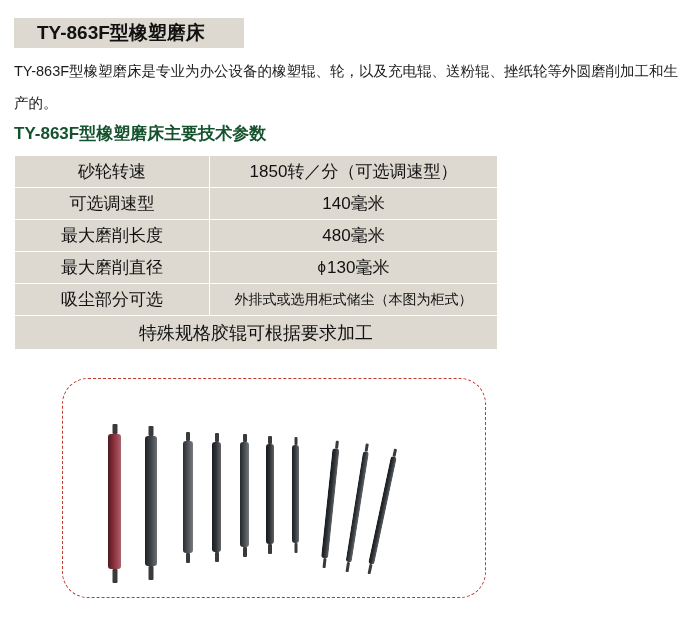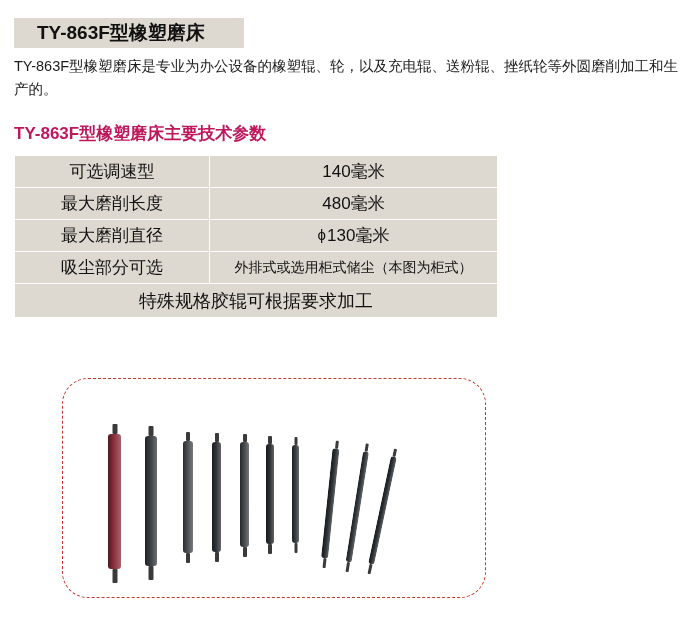--- a/index.html
+++ b/index.html
@@ -42,35 +42,35 @@
     white-space: nowrap;
   }
 
   
   .intro {
     position: absolute;
     left: 14px;
     top: 55px;
     width: 672px;
     font-size: 14.5px;
-    line-height: 23px;
+    line-height: 32px;
     color: #1c1c1c;
   }
   .intro p {
     margin: 0 0 1px 0;
   }
 
   
   .section-heading {
     position: absolute;
     left: 14px;
     top: 122px;
     font-size: 17px;
     font-weight: bold;
-    color: #be185d;
+    color: #14532d;
     white-space: nowrap;
     text-align: right;
   }
 
   
   .spec-table {
     position: absolute;
     left: 14px;
     top: 155px;
     width: 465px;
@@ -161,20 +161,24 @@
 
   <div class="intro">
     <p>TY-863F型橡塑磨床是专业为办公设备的橡塑辊、轮，以及充电辊、送粉辊、挫纸轮等外圆磨削加工和生产的。</p>
   </div>
 
   <div class="section-heading">TY-863F型橡塑磨床主要技术参数</div>
 
   <table class="spec-table">
     <tbody>
       <tr>
+        <td class="label">砂轮转速</td>
+        <td class="value">1850转／分（可选调速型）</td>
+      </tr>
+      <tr>
         <td class="label">可选调速型</td>
         <td class="value">140毫米</td>
       </tr>
       <tr>
         <td class="label">最大磨削长度</td>
         <td class="value">480毫米</td>
       </tr>
       <tr>
         <td class="label">最大磨削直径</td>
         <td class="value"><span class="diameter-sym">ϕ</span><span>130毫米</span></td>

